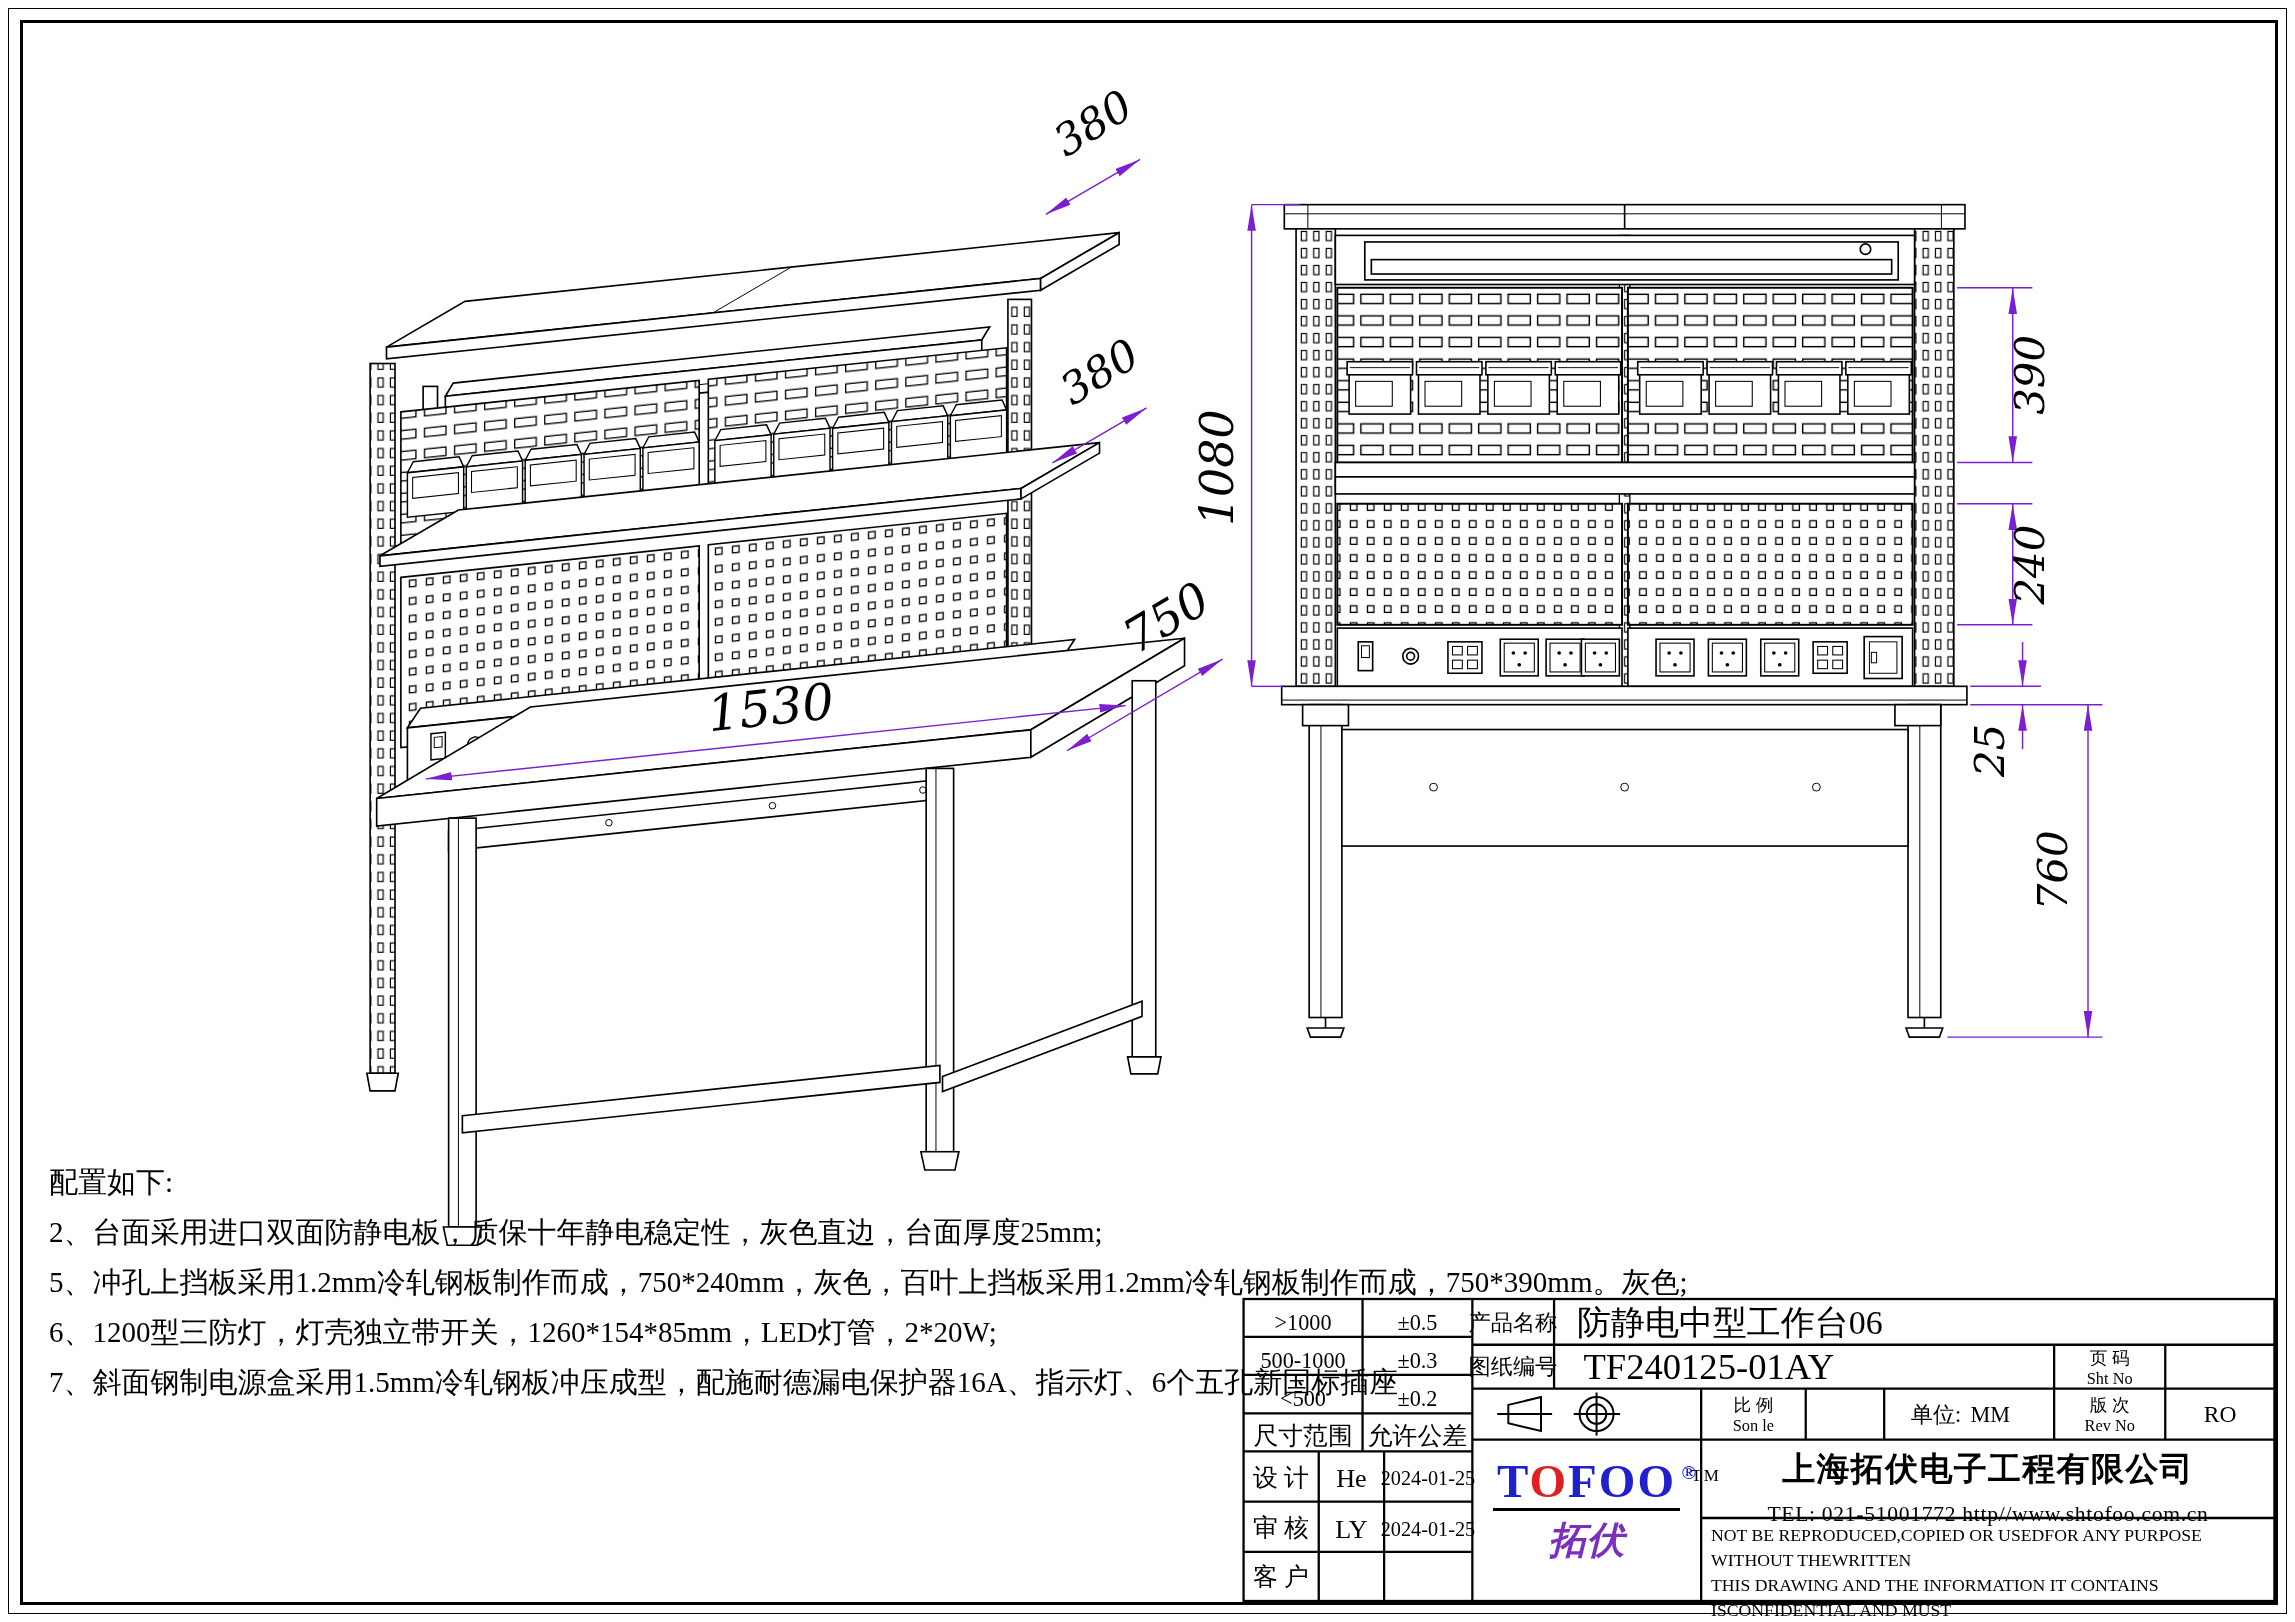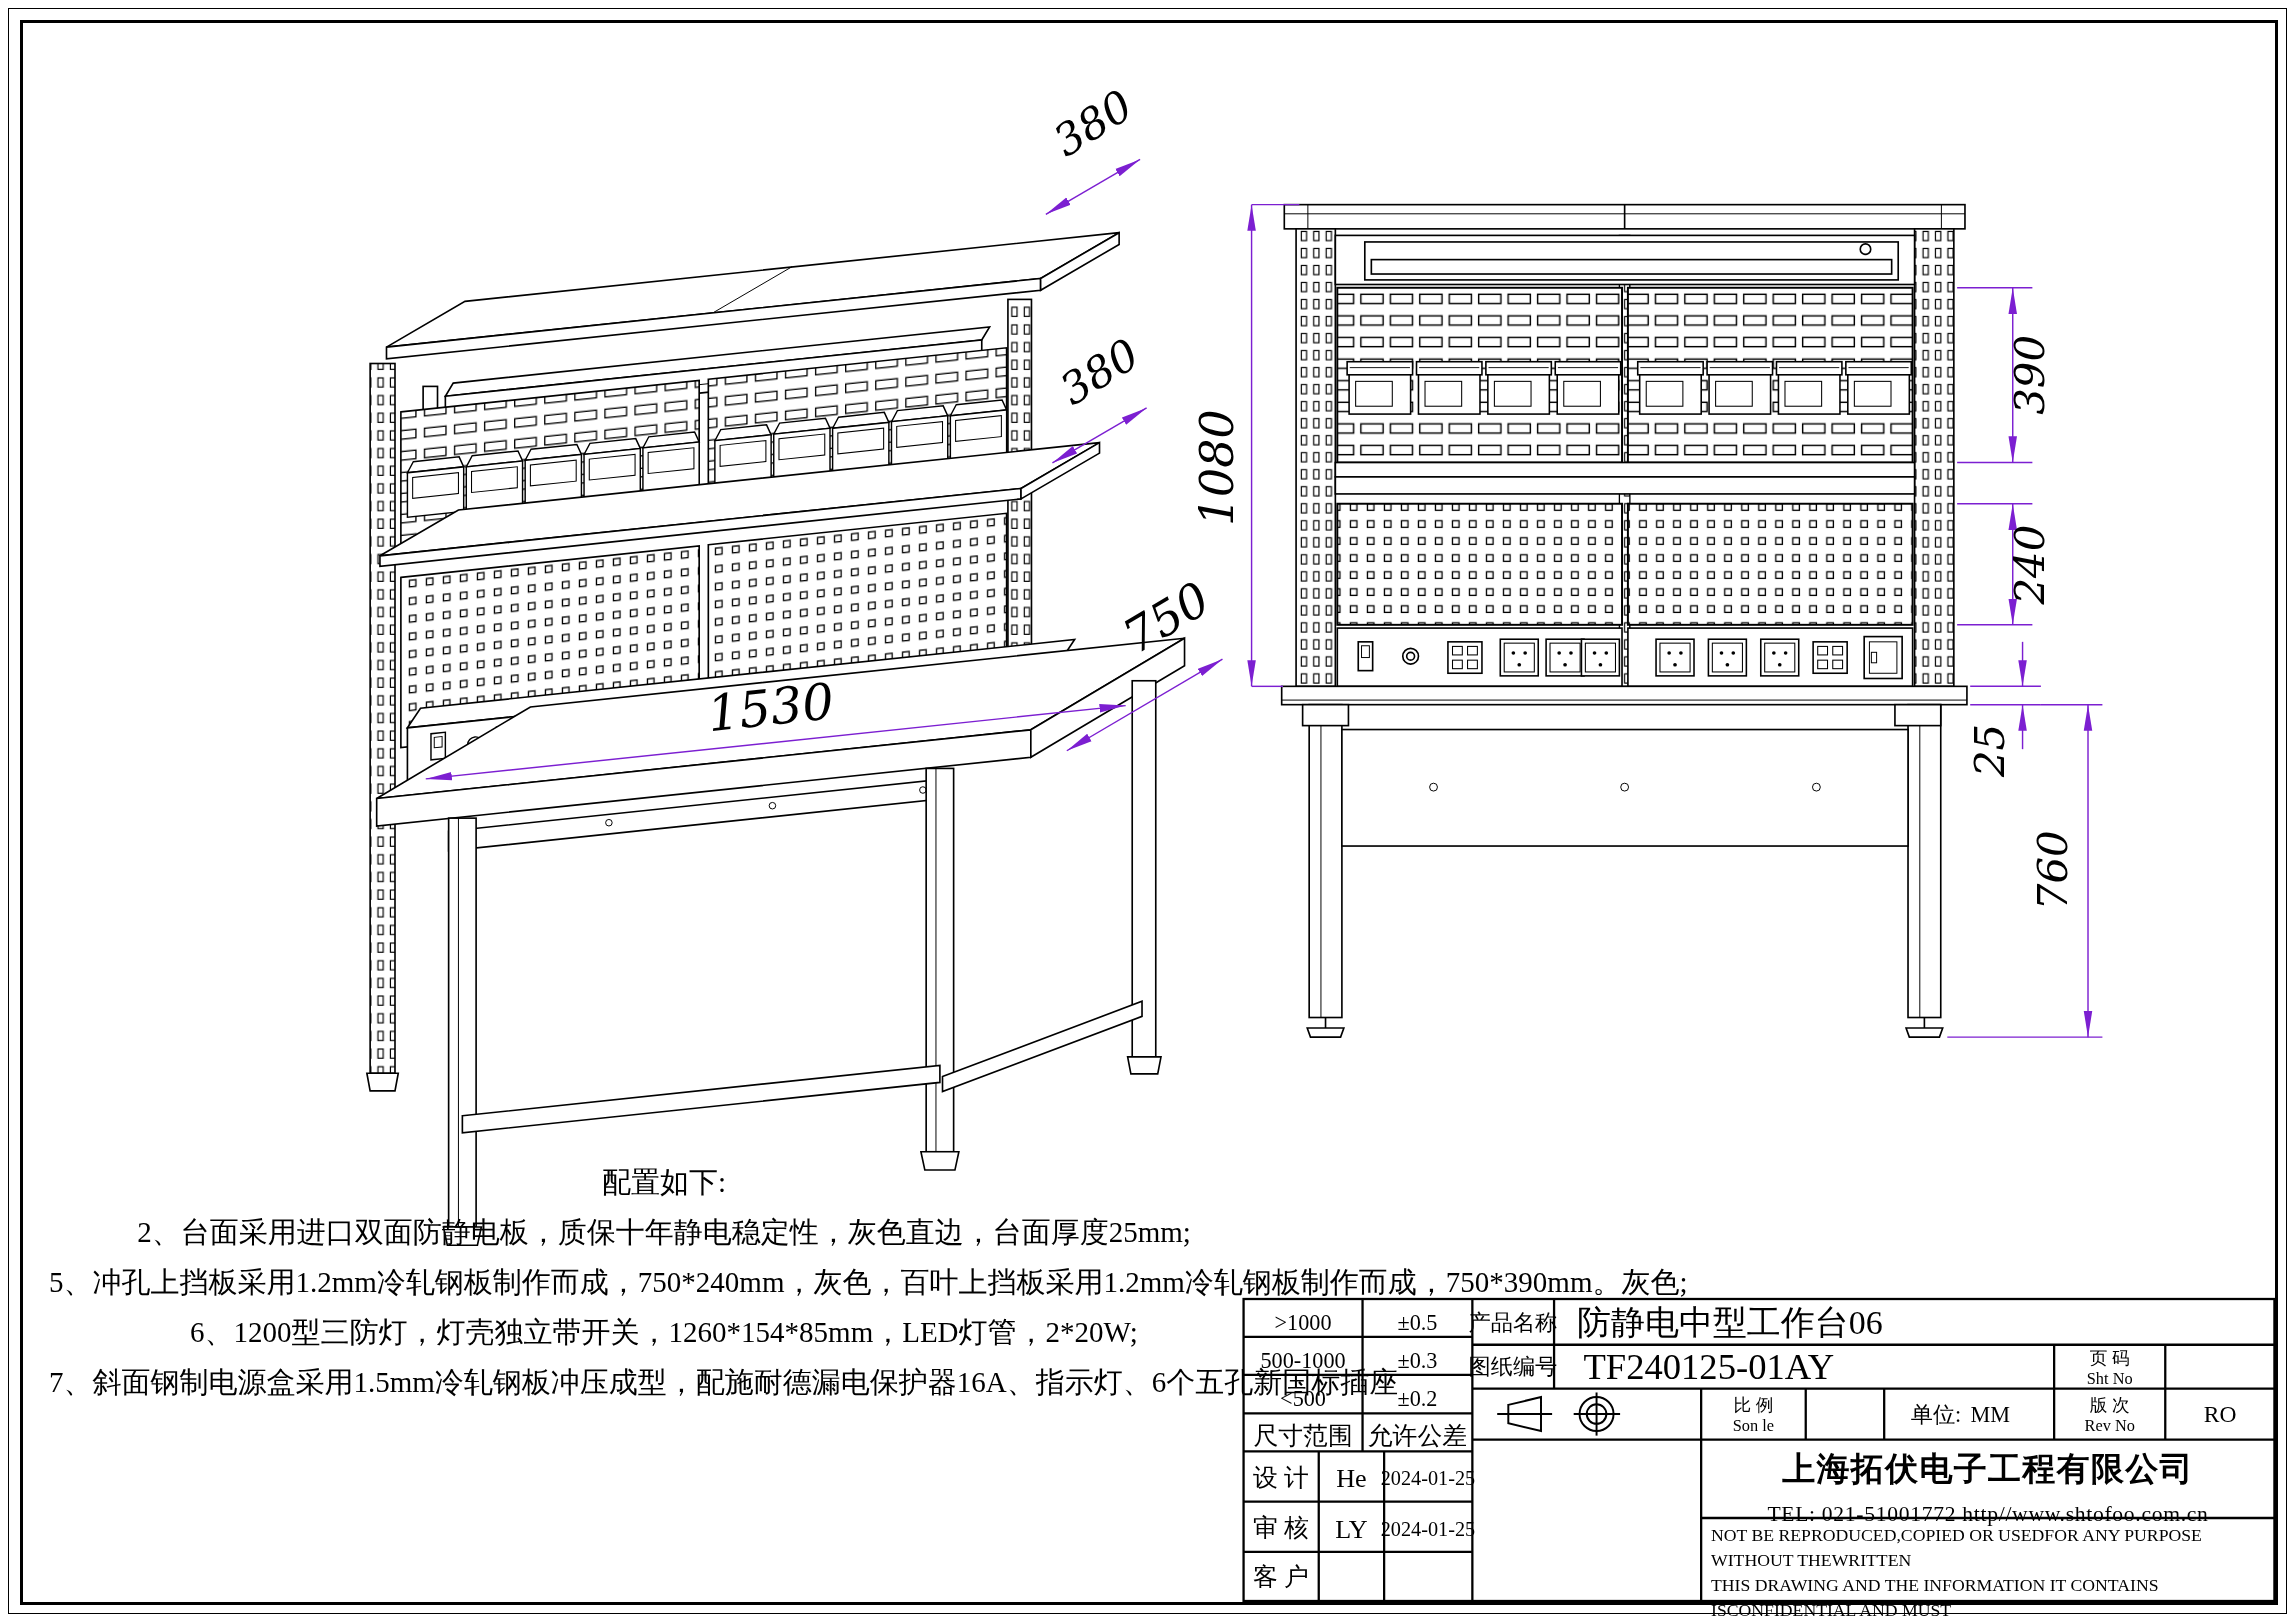--- a/index.html
+++ b/index.html
@@ -8,21 +8,21 @@
   .outer-border{position:absolute;left:7.9px;top:7.9px;width:2277px;height:1604px;border:1.3px solid #000;}
   .inner-border{position:absolute;left:19.6px;top:19.6px;width:2252px;height:1579px;border:3.9px solid #000;}
   svg{position:absolute;overflow:visible;}
   svg .ln{stroke:#000;stroke-width:2.5;fill:none;}
   svg .fw{stroke:#000;stroke-width:2.5;fill:#fff;}
   svg .thin{stroke:#000;stroke-width:1.5;fill:none;}
   svg .dim{stroke:#7c1fd1;stroke-width:2.2;fill:none;}
   svg .dimtxt{font-family:"DejaVu Serif","Liberation Serif",serif;font-style:italic;
               fill:#000;text-anchor:middle;}
   .notes{position:absolute;left:49px;top:1157px;width:1230px;font-size:29px;line-height:50px;}
-  .notes .nline{white-space:nowrap;text-align:center;}
+  .notes .nline{white-space:nowrap;}
   .notes .indent{padding-left:43px;}
   
   .tb-txt{font-family:"Liberation Serif","DejaVu Serif",serif;fill:#000;text-anchor:middle;}
   .tb-start{text-anchor:start;}
   .tb-end{text-anchor:end;}
   
   .logo-cell{position:absolute;left:1472px;top:1440px;width:229px;height:162px;text-align:center;}
   .logo-word{display:inline-block;position:relative;margin-top:18.3px;font-weight:bold;
              font-size:47px;letter-spacing:2px;line-height:47px;color:#2020cc;
              border-bottom:3.9px solid #000;padding:0 3.9px 2.6px 3.9px;}
@@ -454,20 +454,28 @@
     <text class="tb-txt" font-size="27" x="780" y="172">比 例</text>
     <text class="tb-txt" font-size="25" x="780" y="202">Son le</text>
     <text class="tb-txt" font-size="30" x="920" y="185"></text>
     <text class="tb-txt tb-end" font-size="34" x="1098" y="188">单位:</text>
     <text class="tb-txt tb-start" font-size="34" x="1112" y="188">MM</text>
     <text class="tb-txt" font-size="27" x="1325" y="172">版 次</text>
     <text class="tb-txt" font-size="25" x="1325" y="202">Rev No</text>
     <text class="tb-txt" font-size="36" x="1494" y="188">RO</text>
   </svg>
 
+  <div class="logo-cell">
+    <div class="logo-word">
+      <span>T</span><span class="logo-red">O</span><span>FOO</span>
+      <span class="logo-reg">®</span>
+      <span class="logo-tm">TM</span>
+    </div>
+    <div class="logo-cn">拓伏</div>
+  </div>
 
   <div class="company-cell">
     <div class="company-name">上海拓伏电子工程有限公司</div>
     <div class="company-contact">TEL: 021-51001772    http//www.shtofoo.com.cn</div>
   </div>
 
   <div class="disclaimer-cell">
     <div>NOT BE REPRODUCED,COPIED OR USEDFOR ANY PURPOSE WITHOUT THEWRITTEN</div>
     <div>THIS DRAWING AND THE INFORMATION IT CONTAINS ISCONFIDENTIAL AND MUST</div>
 

